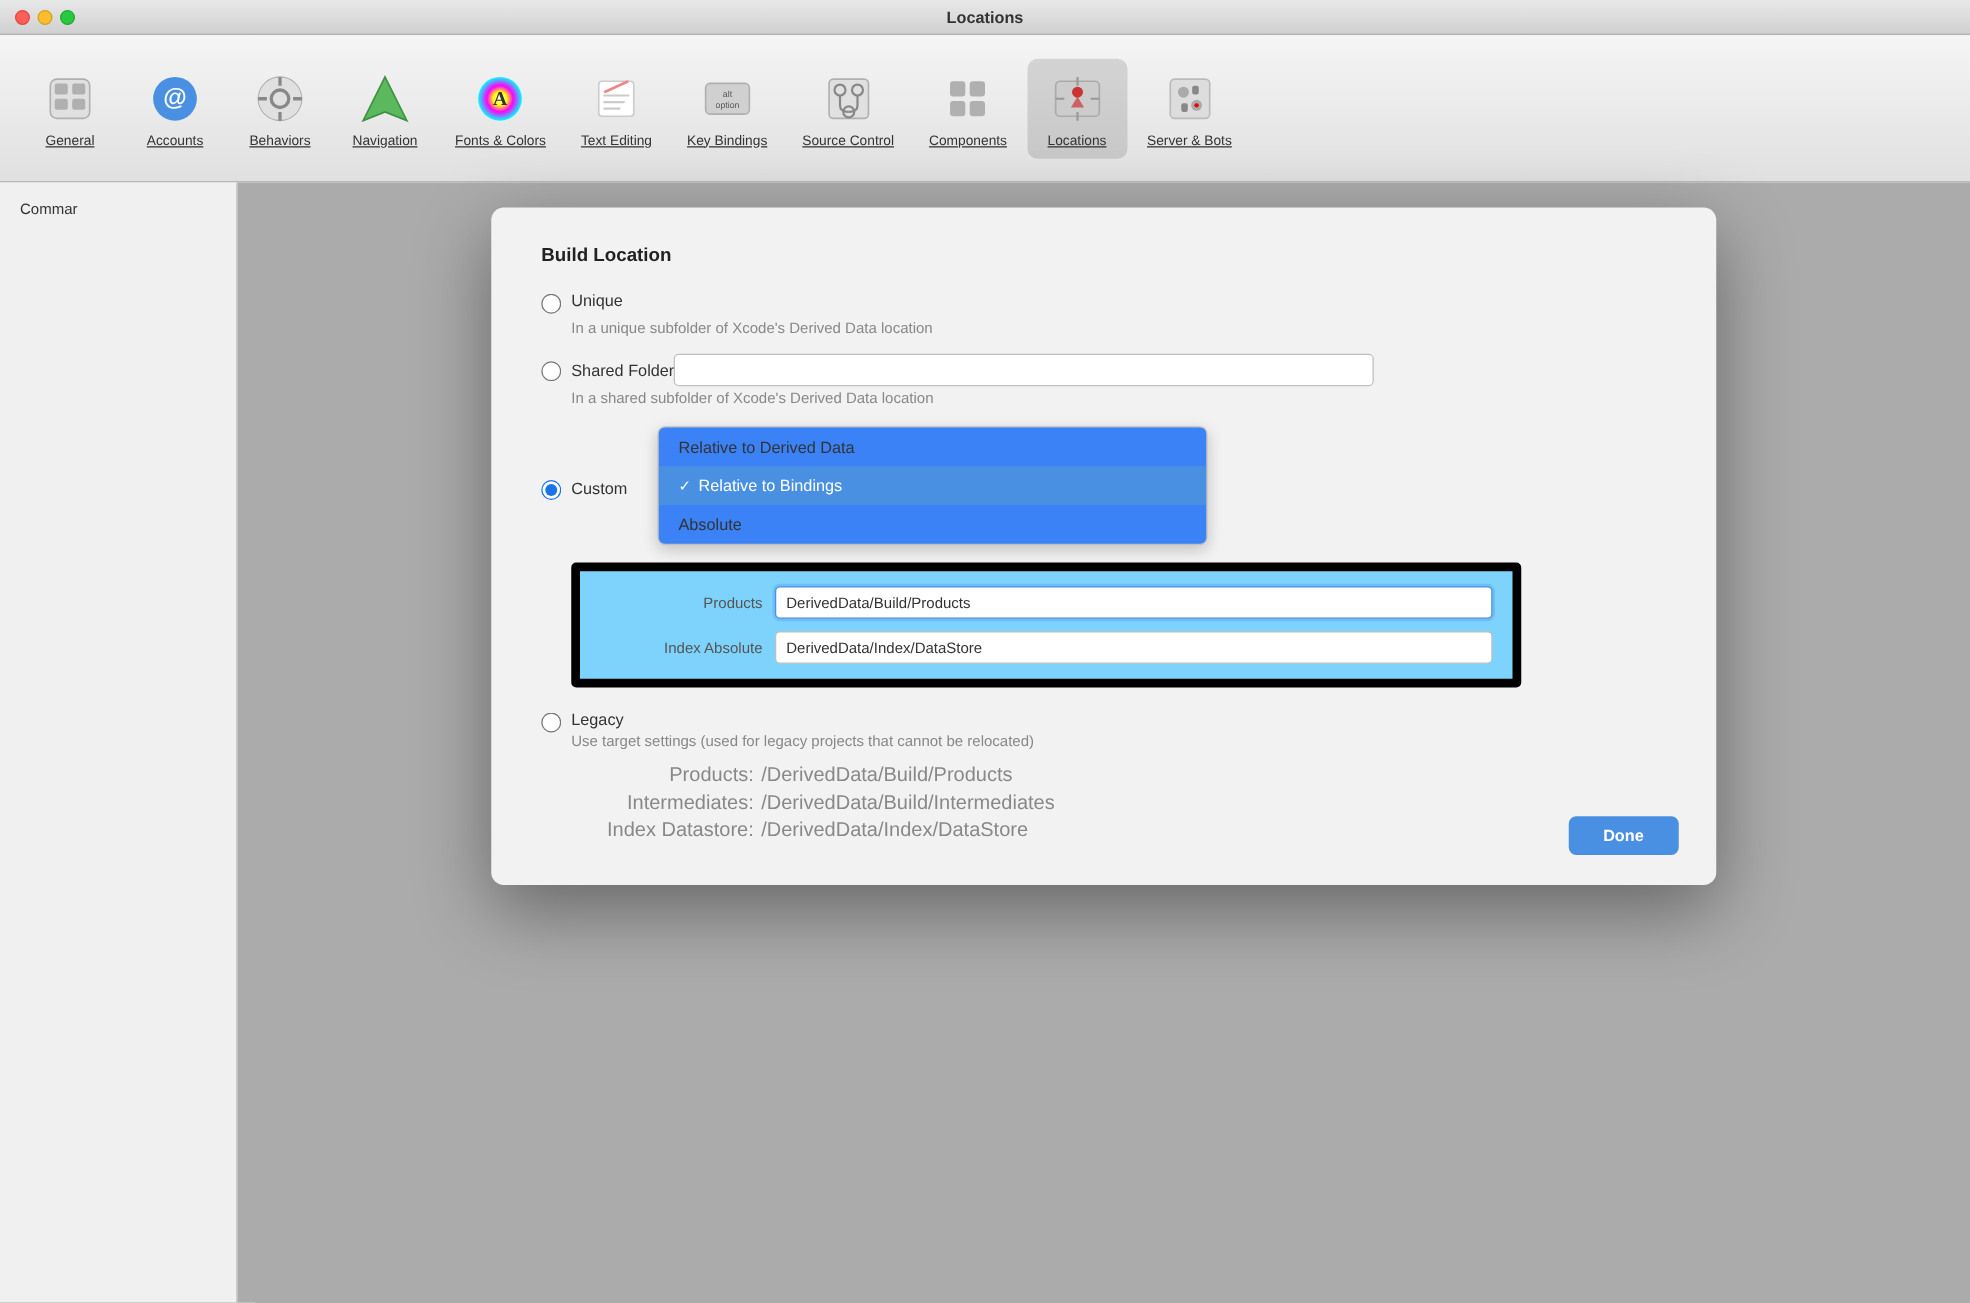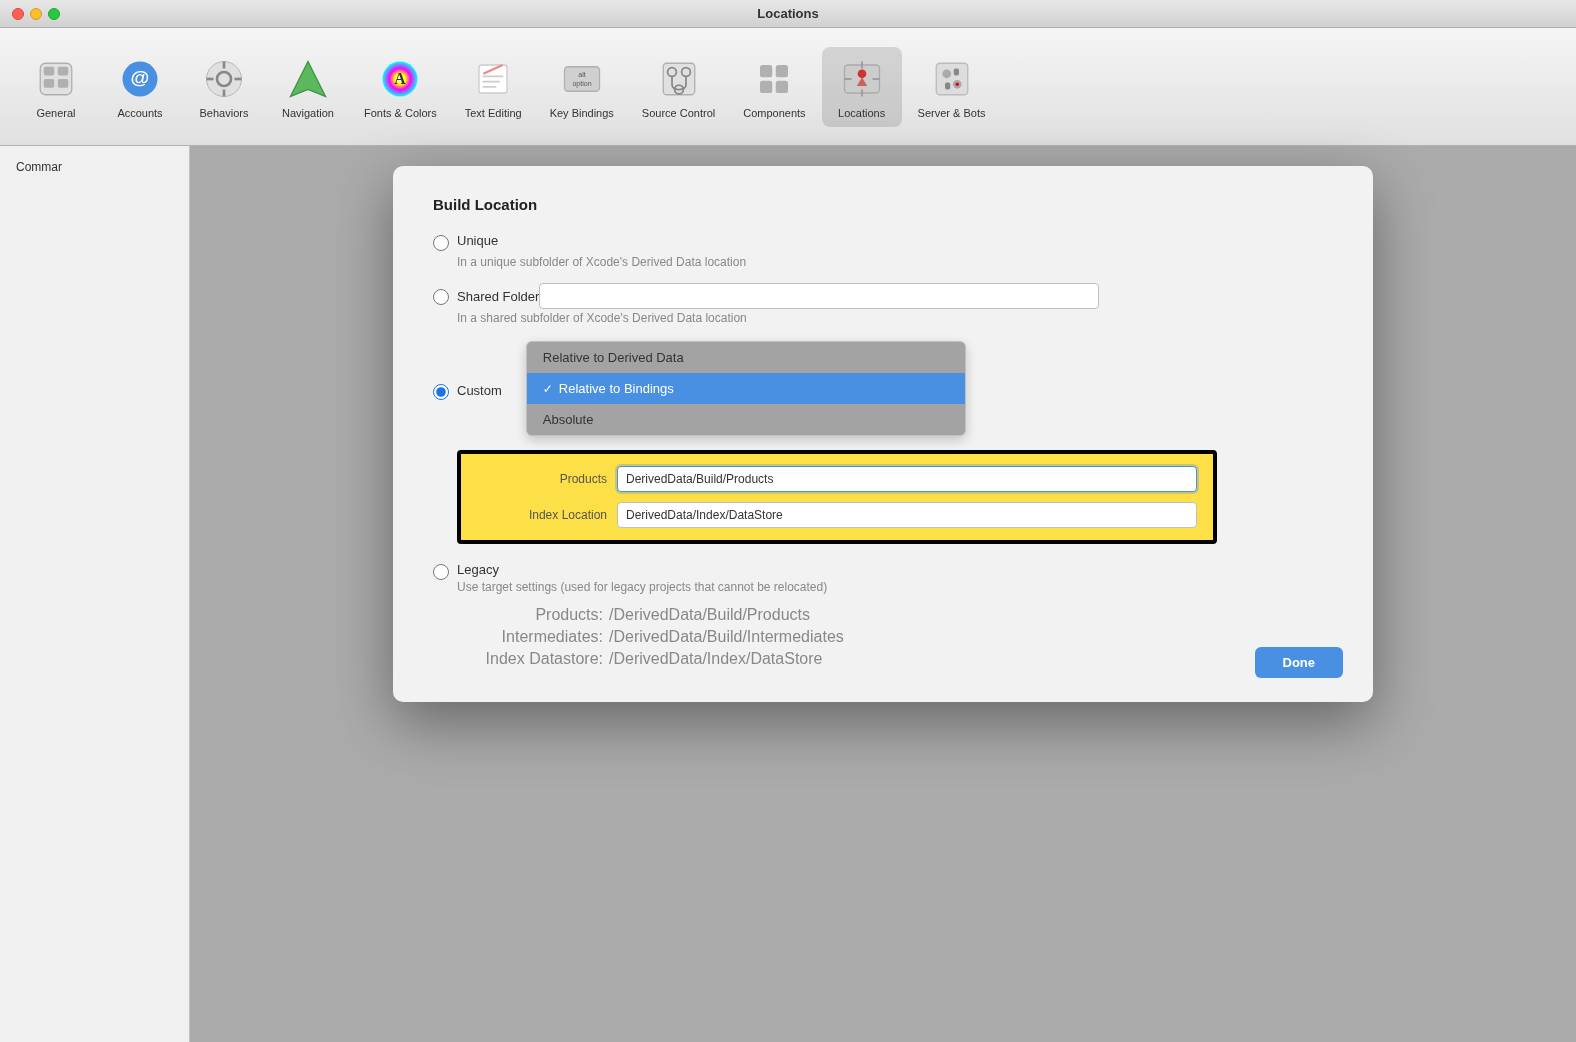--- a/index.html
+++ b/index.html
@@ -71,20 +71,21 @@
       display: flex;
       align-items: center;
       justify-content: center;
       margin-bottom: 4px;
     }
     .toolbar-label {
       font-size: 11px;
       color: #333;
       text-align: center;
       white-space: nowrap;
+      text-decoration: underline;
     }
 
     
     .main-area {
       display: flex;
       height: calc(1042px - 28px - 118px);
       background: #ececec;
     }
 
     
@@ -162,21 +163,21 @@
     }
 
     
     .dropdown-container {
       position: relative;
       margin-left: 24px;
       margin-top: 2px;
       margin-bottom: 6px;
     }
     .dropdown-popup {
-      background: #a3a3a3;
+      background: #3b82f6;
       border: 1px solid #c0c0c0;
       border-radius: 6px;
       box-shadow: 0 4px 12px rgba(0,0,0,0.2);
       width: 440px;
       overflow: hidden;
       position: relative;
       z-index: 10;
     }
     .dropdown-option {
       padding: 8px 16px;
@@ -191,26 +192,26 @@
       display: flex;
       align-items: center;
       gap: 6px;
     }
     .checkmark {
       font-size: 12px;
     }
 
     
     .fields-box {
-      border: 4px solid #000000;
+      border: 7px solid #000000;
       border-radius: 4px;
       padding: 12px 16px;
       margin-left: 0px;
       margin-top: 8px;
-      background: #fde047;
+      background: #7dd3fc;
       width: 760px;
     }
     .field-row {
       display: flex;
       align-items: center;
       margin-bottom: 10px;
     }
     .field-row:last-child { margin-bottom: 0; }
     .field-label {
       font-size: 12px;
@@ -511,21 +512,21 @@
           </div>
         </div>
 
         <div style="margin-left:24px; margin-top:8px;">
           <div class="fields-box">
             <div class="field-row">
               <span class="field-label">Products</span>
               <input type="text" class="field-input active-field" value="DerivedData/Build/Products" style="">
             </div>
             <div class="field-row">
-              <span class="field-label">Index Location</span>
+              <span class="field-label">Index Absolute</span>
               <input type="text" class="field-input" value="DerivedData/Index/DataStore" style="">
             </div>
           </div>
         </div>
 
         <div class="legacy-row">
           <input type="radio" class="radio-input" name="build-location" style="">
           <span class="radio-label">Legacy</span>
         </div>
         <div class="legacy-desc">Use target settings (used for legacy projects that cannot be relocated)</div>

